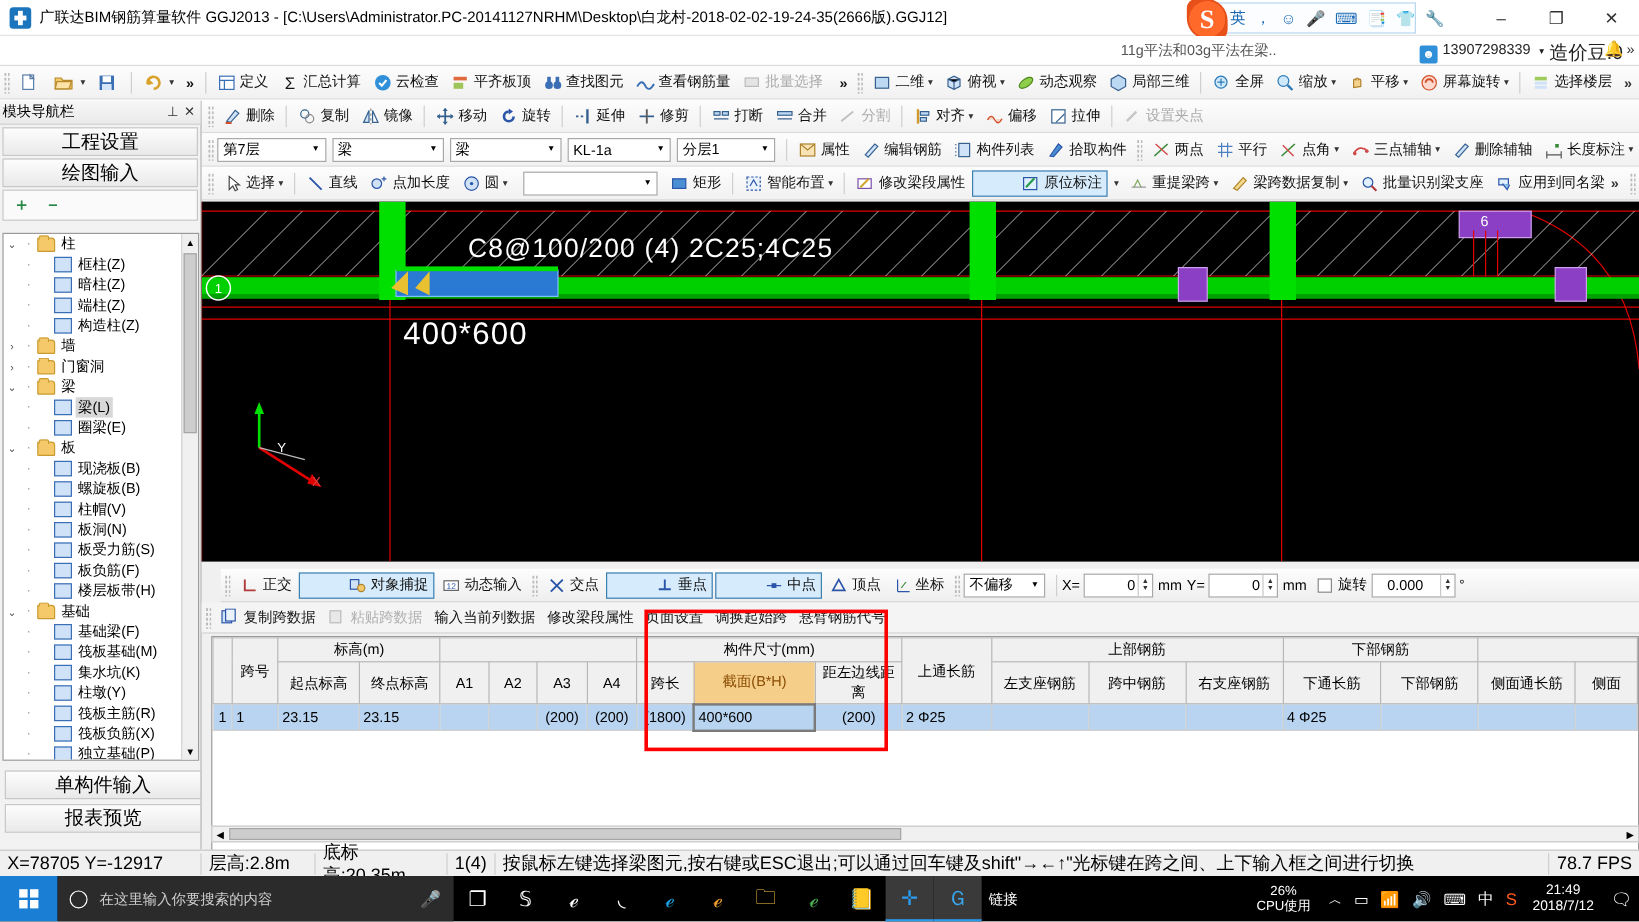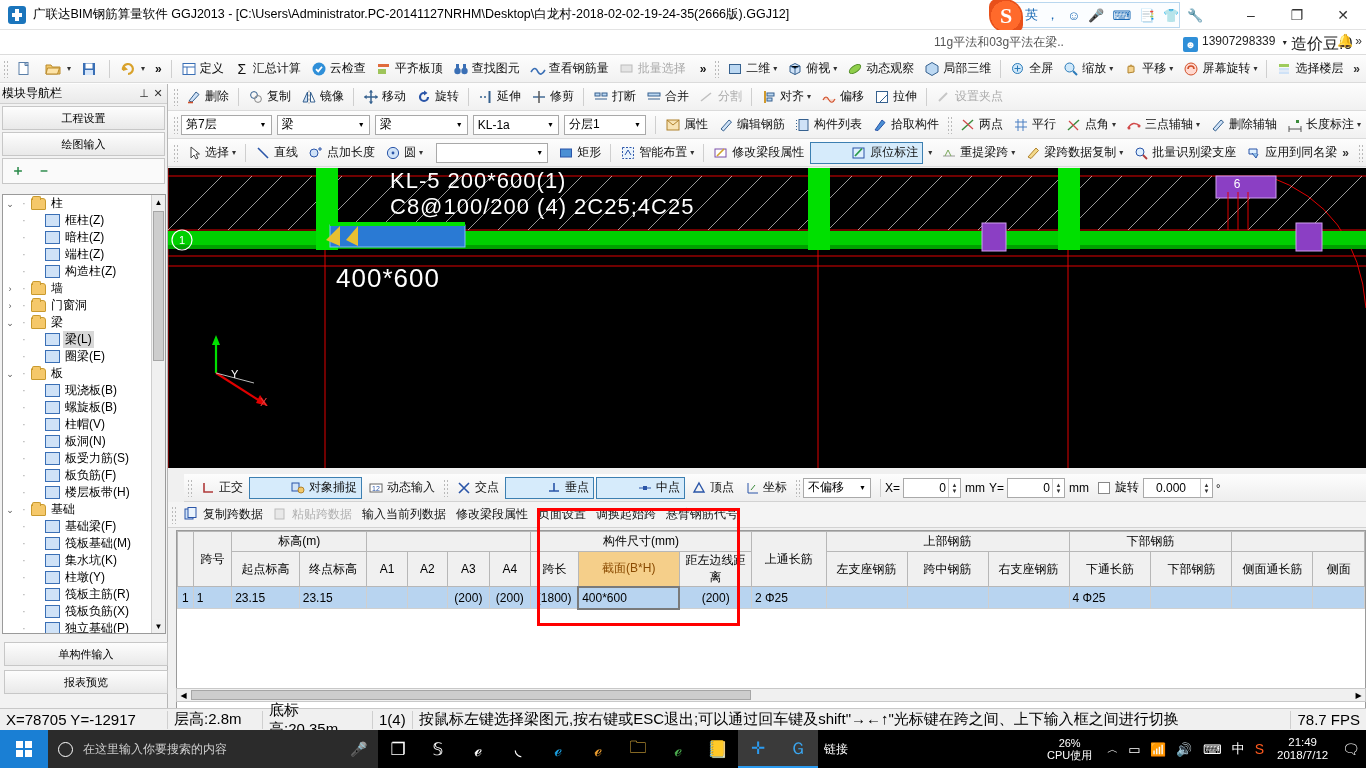--- a/index.html
+++ b/index.html
@@ -84,21 +84,21 @@
 
   
   .leftpanel { position:absolute; left:0; top:84px; width:168px; height:624px;
                background:#f2f2f2; border-right:1px solid #b6b6b6; }
   .lp-title { height:20px; background:linear-gradient(#f7f7f7,#eaeaea); border-bottom:1px solid #cfcfcf;
               display:flex; align-items:center; padding:0 2px; font-size:12px;}
   .lp-title .t { flex:1; }
   .lp-btn { width:14px; text-align:center; font-size:11px; color:#333;}
   .lp-bar { height:24px; margin:2px 2px 0 2px; background:linear-gradient(#fdfdfd,#e9e9e9);
             border:1px solid #c7c7c7; display:flex; align-items:center; justify-content:center;
-            font-size:11px; }
+            font-size:16px; }
   .lp-tools { height:26px; margin:2px; border:1px solid #c7c7c7; background:#fafafa;
               display:flex; align-items:center; padding-left:8px; gap:12px;}
   .tree { position:absolute; left:2px; top:110px; width:164px; height:440px;
           background:#fff; border:1px solid #9a9a9a; overflow:hidden; }
   .tree-inner { position:absolute; left:0; top:0; width:150px; }
   .tnode { height:17px; display:flex; align-items:center; font-size:12px; white-space:nowrap;}
   .tnode.sel span.lbl { background:#d8d8d8; }
   .tw { width:14px; text-align:center; font-size:9px; color:#555; flex:none;}
   .tdash { width:14px; flex:none; text-align:center; color:#9a9a9a; font-size:10px;}
   .folder { width:15px; height:12px; flex:none; margin-right:3px; background:#f5c86a;
@@ -956,21 +956,20 @@
       <line x1="1080" y1="24" x2="1080" y2="62" stroke="#e00000"></line>
 
       <g transform="translate(48,205)">
         <line x1="0" y1="0" x2="0" y2="-32" stroke="#00e000" stroke-width="2.2"></line>
         <path d="M0 -38 L-4 -28 L4 -28 Z" fill="#00e000"></path>
         <line x1="0" y1="0" x2="44" y2="28" stroke="#e00000" stroke-width="2.2"></line>
         <path d="M52 33 L40 30 L44 22 Z" fill="#e00000"></path>
         <line x1="0" y1="0" x2="38" y2="10" stroke="#bbbbbb" stroke-width="1"></line>
       </g>
     </svg>
-    <div class="dim-text" style="left:222px;top:0px;font-size:22px;letter-spacing:1px;">KL-5 200*600(1)</div>
     <div class="dim-text" style="left:222px;top:26px;font-size:22px;letter-spacing:1px;">C8@100/200 (4)  2C25;4C25</div>
     <div class="dim-text" style="left:168px;top:95px;font-size:26px;letter-spacing:1px;">400*600</div>
     <div class="dim-text" style="left:63px;top:200px;font-size:11px;">Y</div>
     <div class="dim-text" style="left:92px;top:228px;font-size:11px;color:#e04040;">X</div>
   </div>
 
   <div class="snapbar">
     <div class="grip"></div>
     <div class="tbitem">
         <span class="ico"><svg width="16" height="16">

